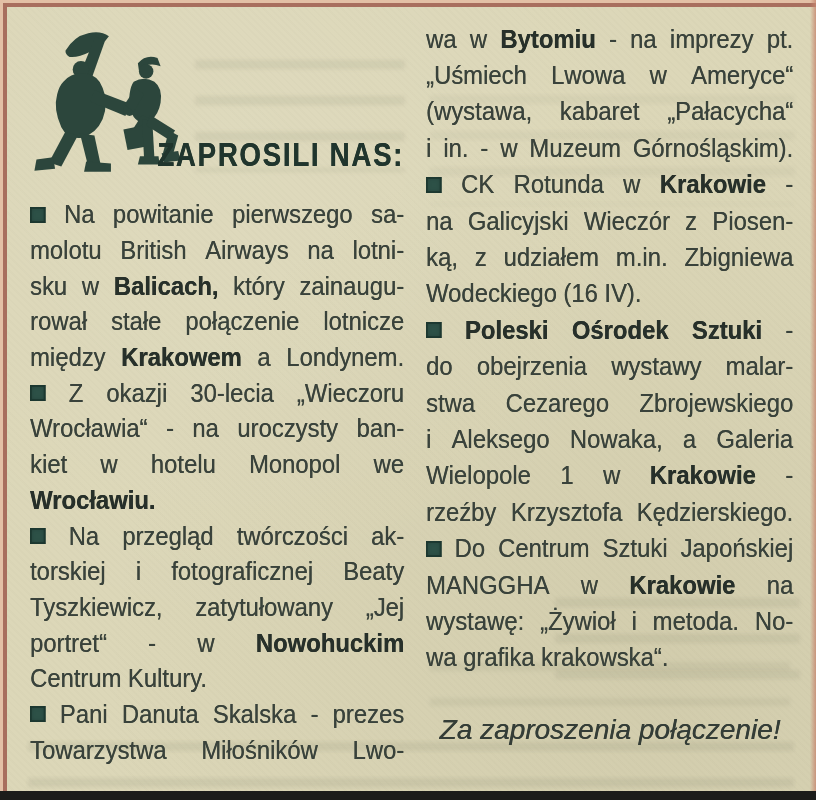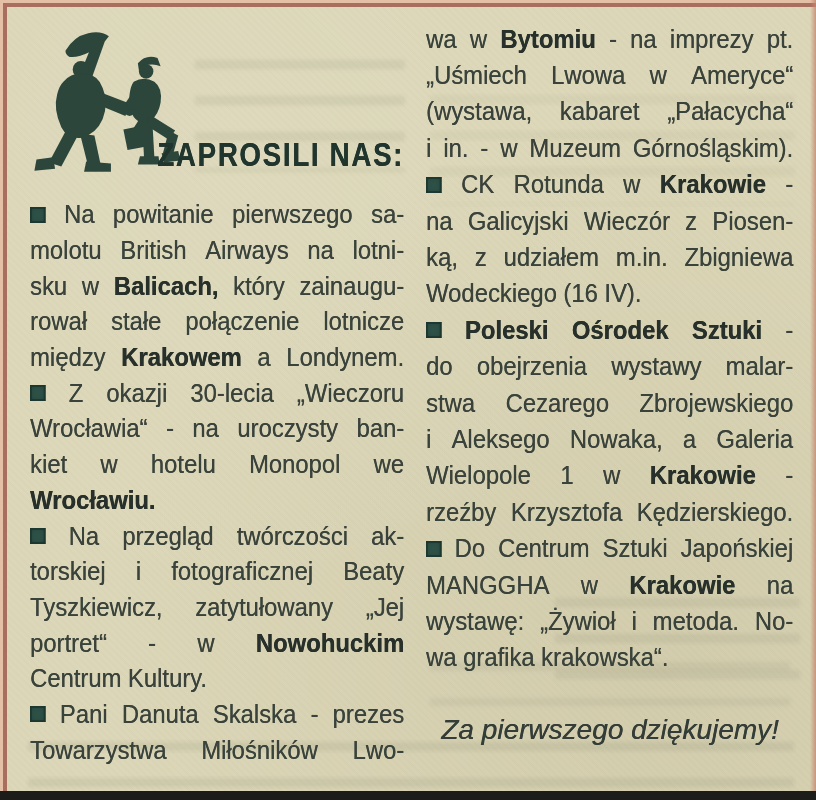--- a/index.html
+++ b/index.html
@@ -325,15 +325,15 @@
         <span class="w">metoda.</span>
         <span class="w">No-</span>
       </div>
       <div class="line">
         <span class="w">wa</span>
         <span class="w">grafika</span>
         <span class="w">krakowska“.</span>
       </div>
     </div>
 
-  <div class="closing">Za pierwszego dziękujemy!</div>
+  <div class="closing">Za zaproszenia połączenie!</div>
 
 </div>
 
 </body></html>

